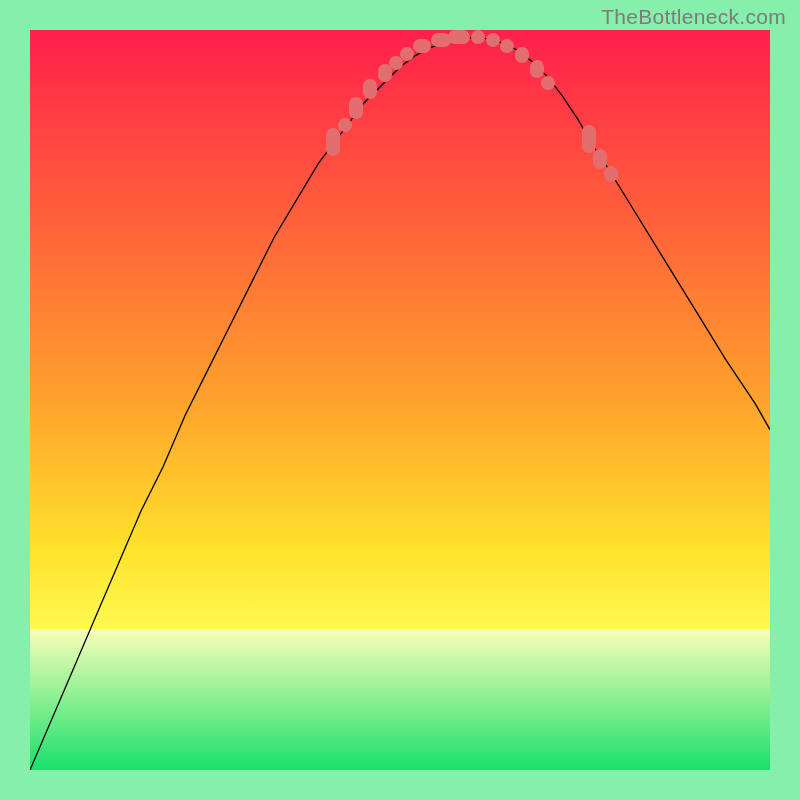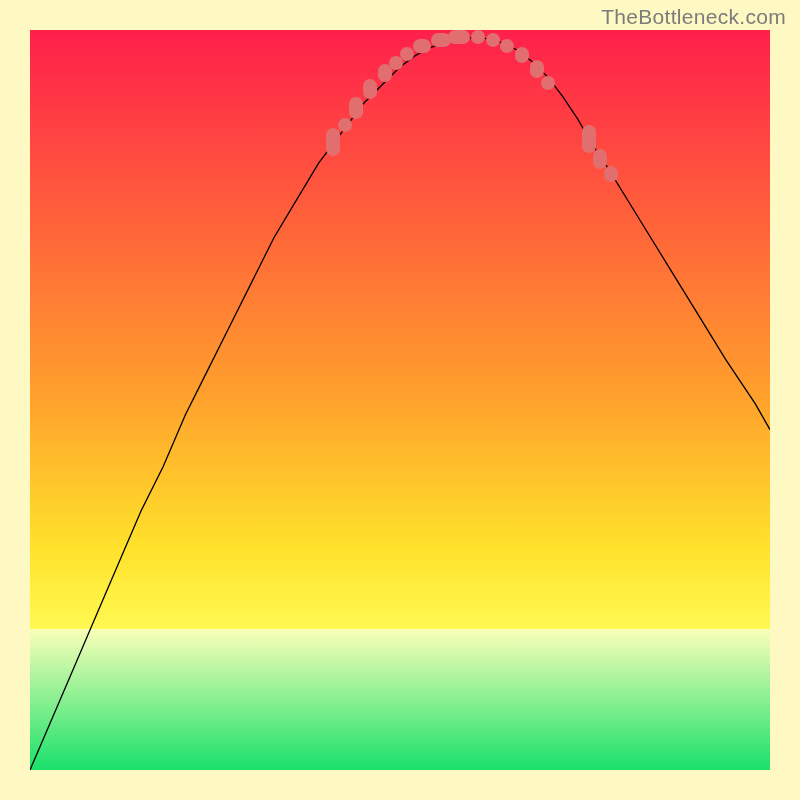--- a/index.html
+++ b/index.html
@@ -10,21 +10,21 @@
     overflow: hidden;
     background: #000;
     font-family: Arial, Helvetica, sans-serif;
   }
   .frame {
     position: absolute;
     left: 0;
     top: 0;
     width: 800px;
     height: 800px;
-    background: #fef9c3;
+    background: #86efac;
     text-align: center;
   }
   .plot-area {
     position: absolute;
     left: 30px;
     top: 30px;
     width: 740px;
     height: 740px;
     overflow: hidden;
   }

